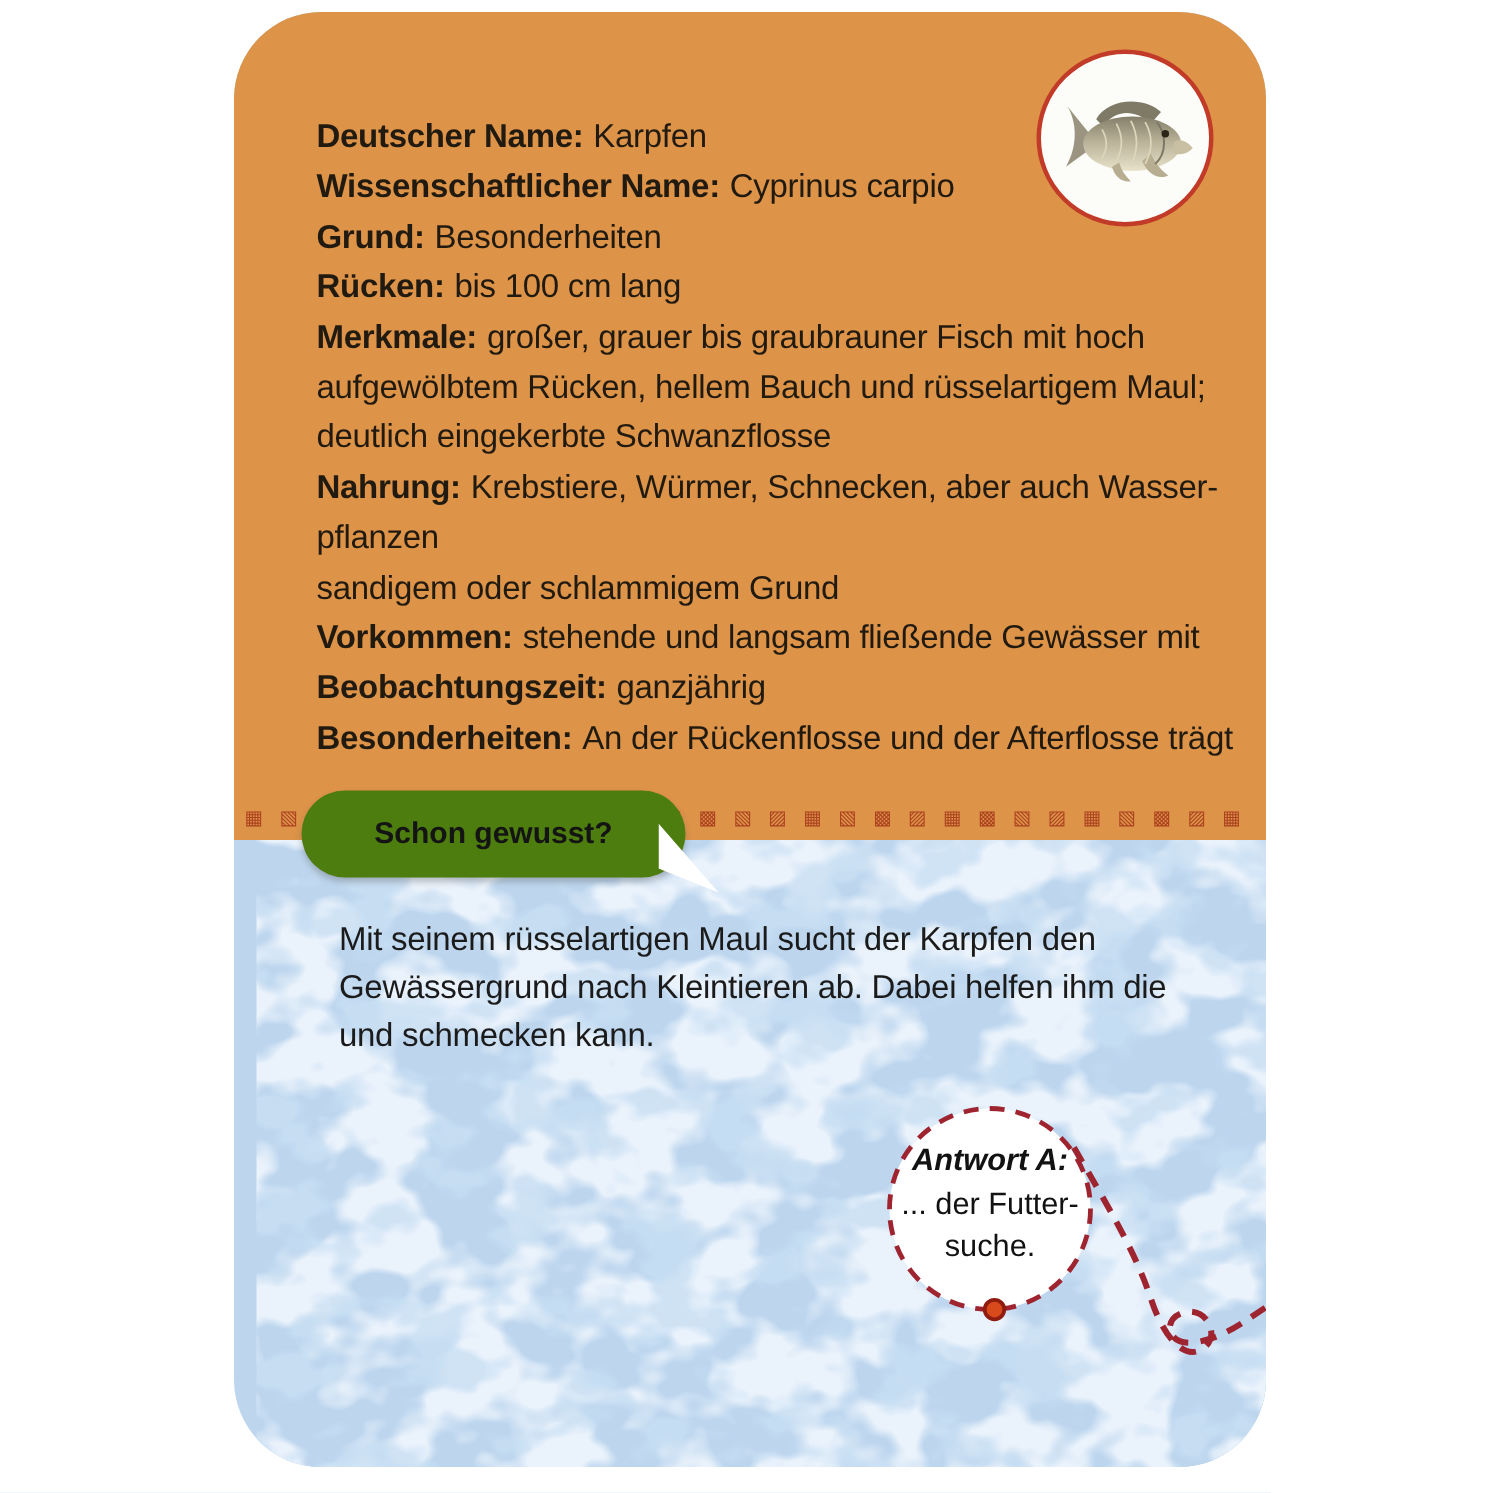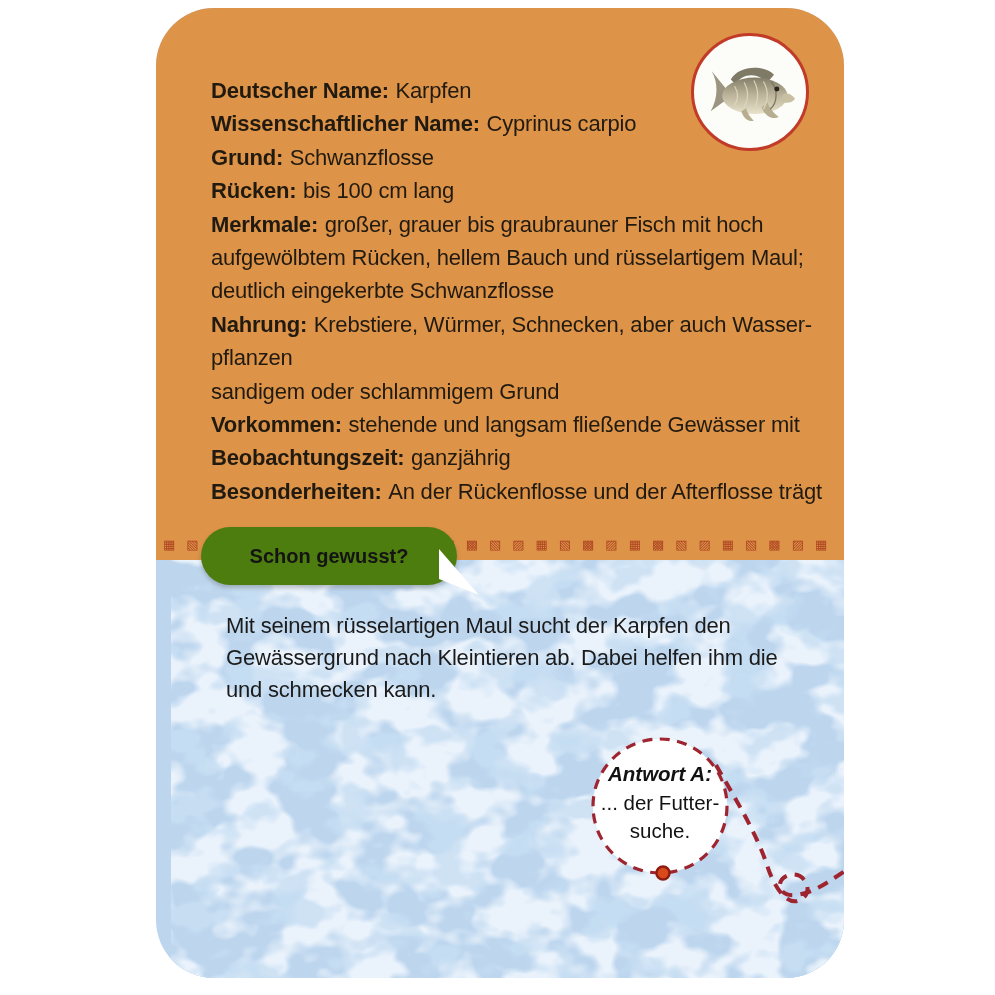--- a/index.html
+++ b/index.html
@@ -45,21 +45,21 @@
 
 <div class="card">
 
   <div class="sec-orange">
     <div class="facts">
 
         <div class="fact-line"><b>Deutscher Name:</b><span>Karpfen</span></div>
 
         <div class="fact-line"><b>Wissenschaftlicher Name:</b><span>Cyprinus carpio</span></div>
 
-        <div class="fact-line"><b>Grund:</b><span>Schwanzflosse</span></div>
+        <div class="fact-line"><b>Grund:</b><span>Besonderheiten</span></div>
 
         <div class="fact-line"><b>Rücken:</b><span>bis 100 cm lang</span></div>
 
         <div class="fact-line"><b>Merkmale:</b><span>großer, grauer bis graubrauner Fisch mit hoch</span></div>
 
         <div class="fact-line"><span>aufgewölbtem Rücken, hellem Bauch und rüsselartigem Maul;</span></div>
 
         <div class="fact-line"><span>deutlich eingekerbte Schwanzflosse</span></div>
 
         <div class="fact-line"><b>Nahrung:</b><span>Krebstiere, Würmer, Schnecken, aber auch Wasser-</span></div>

